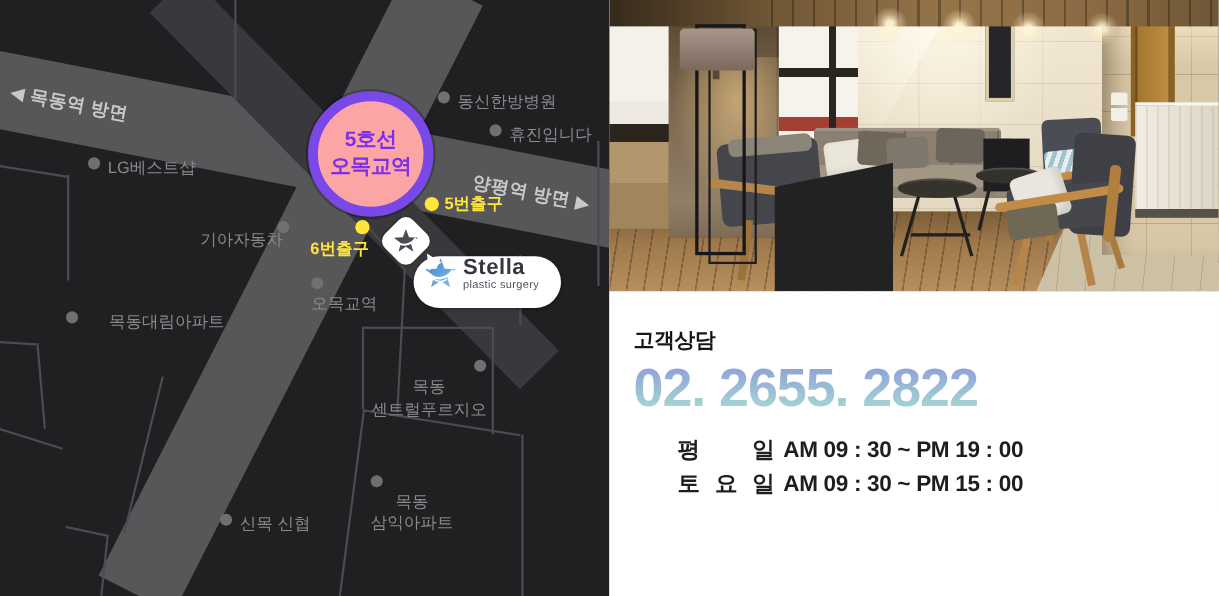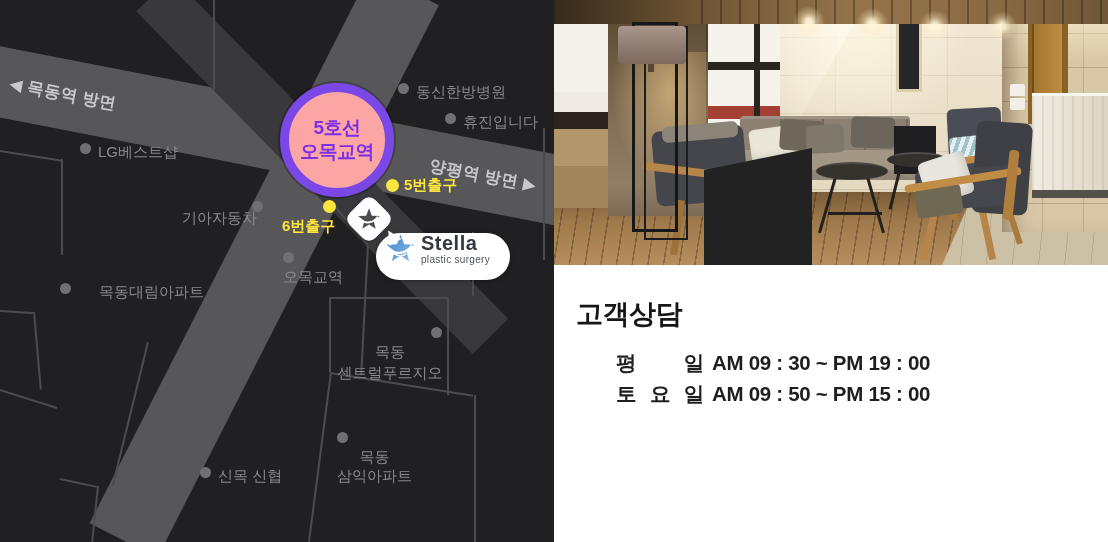--- a/index.html
+++ b/index.html
@@ -136,21 +136,21 @@
   .chairF-leg2{left:430px;top:210px;width:7px;height:50px;background:#b5854a;transform:rotate(-12deg);}
   .chairF-leg3{left:456px;top:200px;width:6px;height:45px;background:#a87a3c;transform:rotate(-18deg);}
   .lamp-frame{left:78px;top:22px;width:46px;height:210px;border:3px solid #17171a;}
   .lamp-frame2{left:90px;top:26px;width:44px;height:214px;border:2px solid #1d1d20;}
   .lamp-shade{left:64px;top:26px;width:68px;height:38px;border-radius:4px;
     background:linear-gradient(180deg,#a8968c,#7c685c);}
   .lamp-knob{left:94px;top:64px;width:6px;height:8px;background:#5a4634;}
 
   
   .info{position:absolute;left:554px;top:265px;width:554px;height:277px;background:#fff;padding:31px 0 0 22px;}
-  .info-heading{font-size:27px;font-weight:800;color:#161616;letter-spacing:-.5px;}
+  .info-heading{font-size:19px;font-weight:800;color:#161616;letter-spacing:-.5px;}
   .phone{margin-top:7px;font-size:49px;font-weight:800;letter-spacing:-1px;line-height:1;
     background:linear-gradient(180deg,#8f9ed8 5%,#a6dcd2 95%);
     -webkit-background-clip:text;background-clip:text;color:transparent;width:fit-content;}
   .hours{margin-top:15px;}
   .hrow{font-size:20.5px;color:#1e1e1e;font-weight:600;line-height:31px;letter-spacing:-.3px;white-space:nowrap;}
   .hday{display:inline-block;width:88px;text-align:justify;text-align-last:justify;margin-right:8px;margin-left:40px;}
   .note{margin-top:13px;font-size:16.5px;color:#8e8e90;letter-spacing:-.3px;white-space:nowrap;}
 </style>
 </head>
 <body>
@@ -316,23 +316,24 @@
     <div class="chairF-arm2"></div>
     <div class="console"></div>
     <div class="lamp-frame"></div>
     <div class="lamp-frame2"></div>
     <div class="lamp-shade"></div>
     <div class="lamp-knob"></div>
   </div>
 
   <div class="info">
     <div class="info-heading">고객상담</div>
+    <div class="phone">02. 2655. 2822</div>
     <div class="hours">
       <div class="hrow">
         <span class="hday">평 일</span><span>AM 09 : 30 ~ PM 19 : 00</span>
       </div>
       <div class="hrow">
-        <span class="hday">토 요 일</span><span>AM 09 : 50 ~ PM 15 : 00</span>
+        <span class="hday">토 요 일</span><span>AM 09 : 30 ~ PM 15 : 00</span>
       </div>
     </div>
   </div>
 
 </div>
 
 </body></html>

